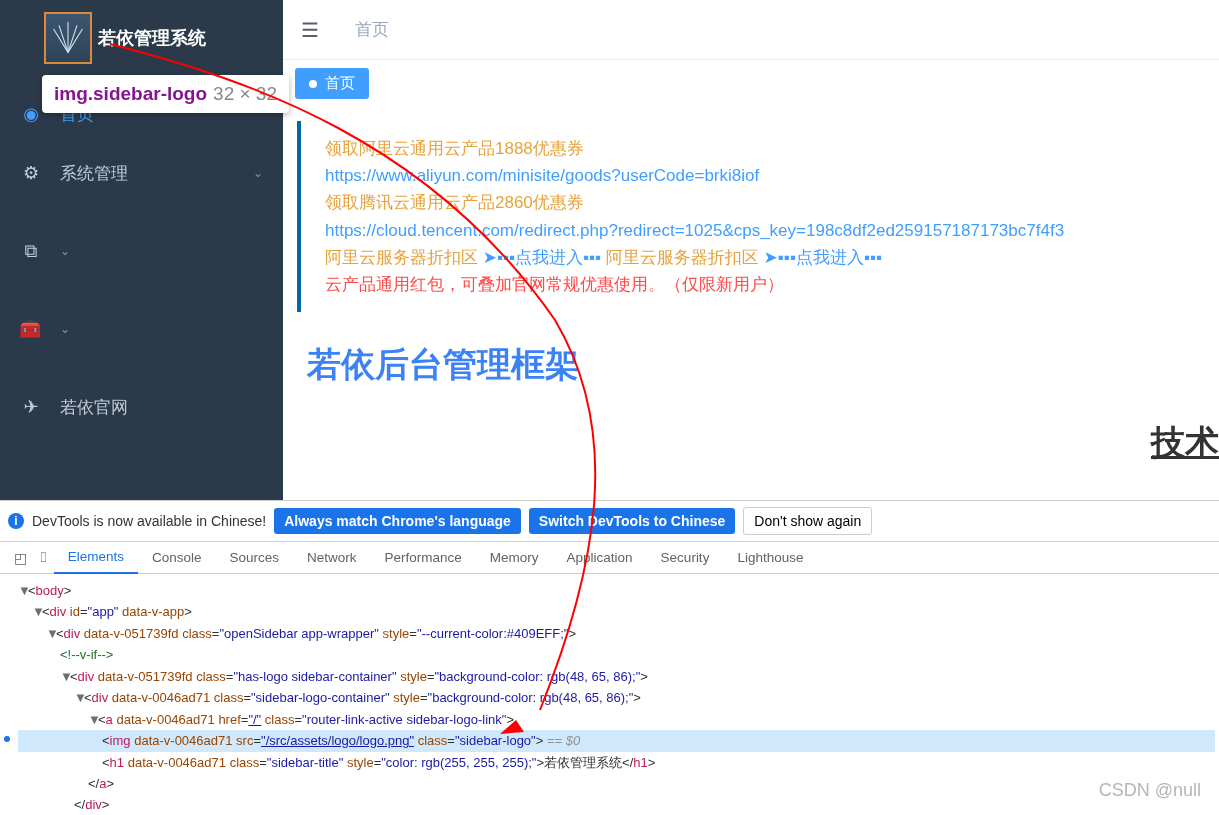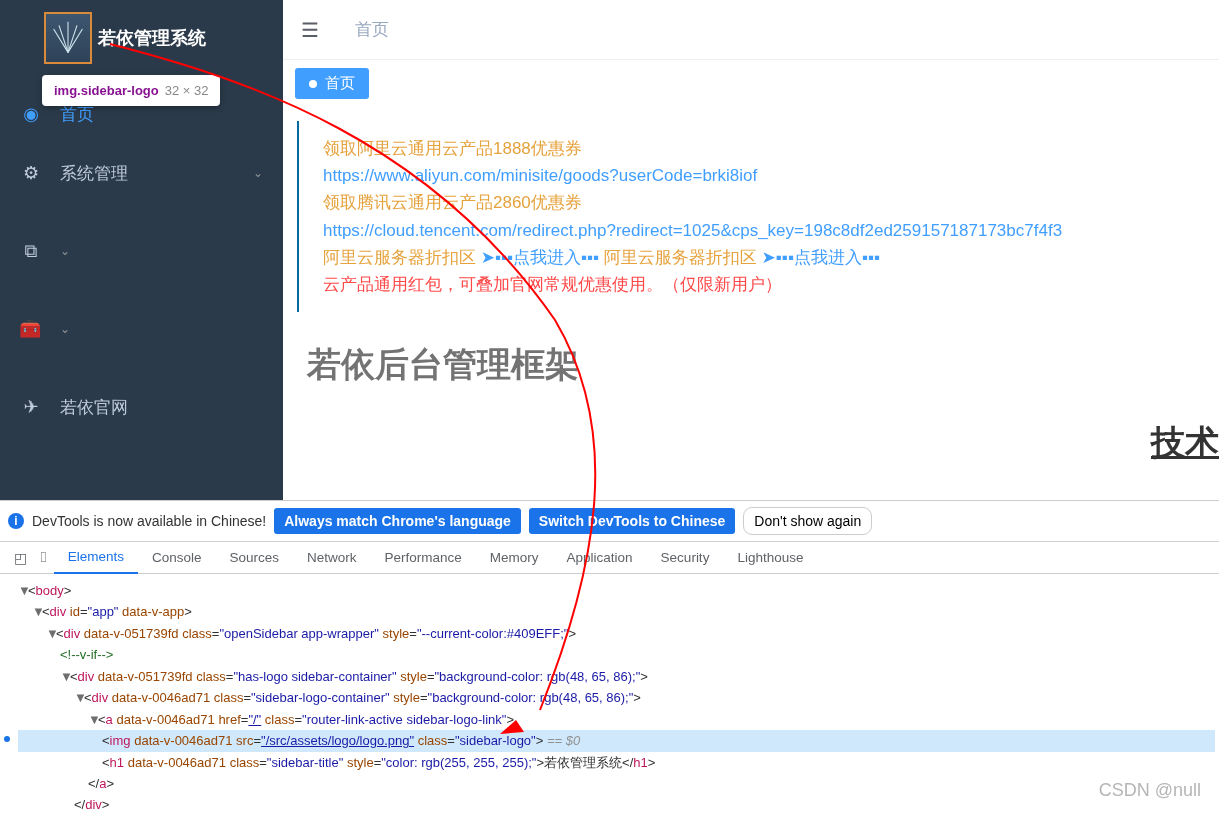--- a/index.html
+++ b/index.html
@@ -3,48 +3,48 @@
 <meta charset="utf-8">
 <style>
 * { margin:0; padding:0; box-sizing:border-box; font-family:-apple-system,BlinkMacSystemFont,"Segoe UI",Helvetica,Arial,sans-serif; }
 body { width:1219px; height:815px; overflow:hidden; position:relative; background:#fff; }
 .app-top { display:flex; height:500px; }
 .sidebar { width:283px; background:#2b3a4a; color:#bfcbd9; flex-shrink:0; position:relative; }
 .logo-row { display:flex; align-items:center; padding:12px 20px 0 44px; position:relative; }
 .logo-box { width:48px; height:52px; background:linear-gradient(#3d5670,#2f4358); border:2px solid #da8b3a; display:flex; align-items:center; justify-content:center; position:relative; }
 .logo-box svg { width:36px; height:36px; }
 .logo-title { font-size:18px; font-weight:bold; color:#fff; margin-left:6px; }
-.inspect-tip { position:absolute; top:75px; left:42px; background:#fff; color:#333; border-radius:4px; padding:8px 12px; font-size:13px; box-shadow:0 2px 6px rgba(0,0,0,.3); white-space:nowrap; z-index:5; }
+.inspect-tip { position:absolute; top:75px; left:42px; background:#fff; color:#333; border-radius:4px; padding:8px 12px; font-size:19px; box-shadow:0 2px 6px rgba(0,0,0,.3); white-space:nowrap; z-index:5; }
 .inspect-tip .sel { color:#881391; font-weight:600; }
 .inspect-tip .dim { color:#888; margin-left:6px; }
 .menu-item { display:flex; align-items:center; padding:0 20px; height:78px; font-size:17px; cursor:pointer; }
 .menu-item.home { color:#409eff; height:40px; margin-top:30px; }
 .menu-item .mi-icon { width:22px; display:flex; justify-content:center; margin-right:18px; font-size:18px; }
 .menu-item .mi-label { flex:1; }
 .menu-item .mi-arrow { font-size:12px; color:#909399; }
 .main { flex:1; background:#fff; position:relative; overflow:hidden; }
 .topbar { display:flex; align-items:center; height:60px; padding-left:18px; border-bottom:1px solid #eee; }
 .hamburger { font-size:20px; color:#5a5e66; cursor:pointer; margin-right:36px; }
 .crumb { color:#97a8be; font-size:17px; }
 .tabs-row { display:flex; align-items:center; padding:8px 12px; }
 .tab-active { background:#409eff; color:#fff; border-radius:3px; padding:6px 14px; font-size:15px; display:flex; align-items:center; cursor:pointer; }
 .tab-active::before { content:""; width:8px; height:8px; background:#fff; border-radius:50%; margin-right:8px; }
-.content-card { margin:14px 0 20px 14px; border-left:2px solid #0369a1; padding:14px 0 14px 24px; font-size:17px; line-height:1.6; }
+.content-card { margin:14px 0 20px 14px; border-left:4px solid #0369a1; padding:14px 0 14px 24px; font-size:17px; line-height:1.6; }
 .content-card .orange { color:#e6a23c; }
 .content-card .link { color:#409eff; }
 .content-card .red { color:#ff4949; }
-.big-title { font-size:34px; color:#737373; margin:30px 12px 0 24px; }
+.big-title { font-size:34px; color:#3b82f6; margin:30px 12px 0 24px; }
 .tech-title { position:absolute; right:0; top:420px; font-size:34px; color:#333;text-decoration:underline; }
 .annot { position:absolute; pointer-events:none; z-index:20; }
 .devtools { border-top:1px solid #ccc; font-size:14px; background:#fff; }
 .dt-bar { display:flex; align-items:center; padding:6px 8px; border-bottom:1px solid #d0d0d0; gap:8px; flex-wrap:wrap; }
 .info-icon { width:16px; height:16px; border-radius:50%; background:#1a73e8; color:#fff; font-size:12px; display:flex; align-items:center; justify-content:center; font-weight:bold; }
 .dt-msg { color:#333; }
 .btn-blue { background:#1a73e8; color:#fff; border:none; padding:5px 10px; border-radius:3px; font-size:14px; cursor:pointer; font-weight:600; }
-.btn-plain { background:#fff; border:1px solid #ccc; padding:5px 10px; border-radius:9px; font-size:14px; cursor:pointer; }
+.btn-plain { background:#fff; border:1px solid #ccc; padding:5px 10px; border-radius:3px; font-size:14px; cursor:pointer; }
 .dt-tabs { display:flex; align-items:center; border-bottom:1px solid #ccc; padding:0 8px; height:32px; gap:0; }
 .dt-tool { padding:4px 6px; color:#5f6368; cursor:pointer; }
 .dt-tab { padding:0 14px; color:#5f6368; height:32px; display:flex; align-items:center; cursor:pointer; font-size:13.5px; }
 .dt-tab.active { color:#1a73e8; border-bottom:2px solid #1a73e8; }
 .dom-tree { font-family:Menlo,Consolas,monospace; font-size:13px; padding:6px 4px 6px 18px; line-height:1.65; color:#303030; overflow:hidden; }
 .dom-tree .row { white-space:nowrap; position:relative; }
 .dom-tree .tri { display:inline-block; width:10px; color:#6e6e6e; }
 .dom-tree .tag { color:#be185d;text-align:right; }
 .dom-tree .attr { color:#994500; }
 .dom-tree .val { color:#1a1aa6; }

